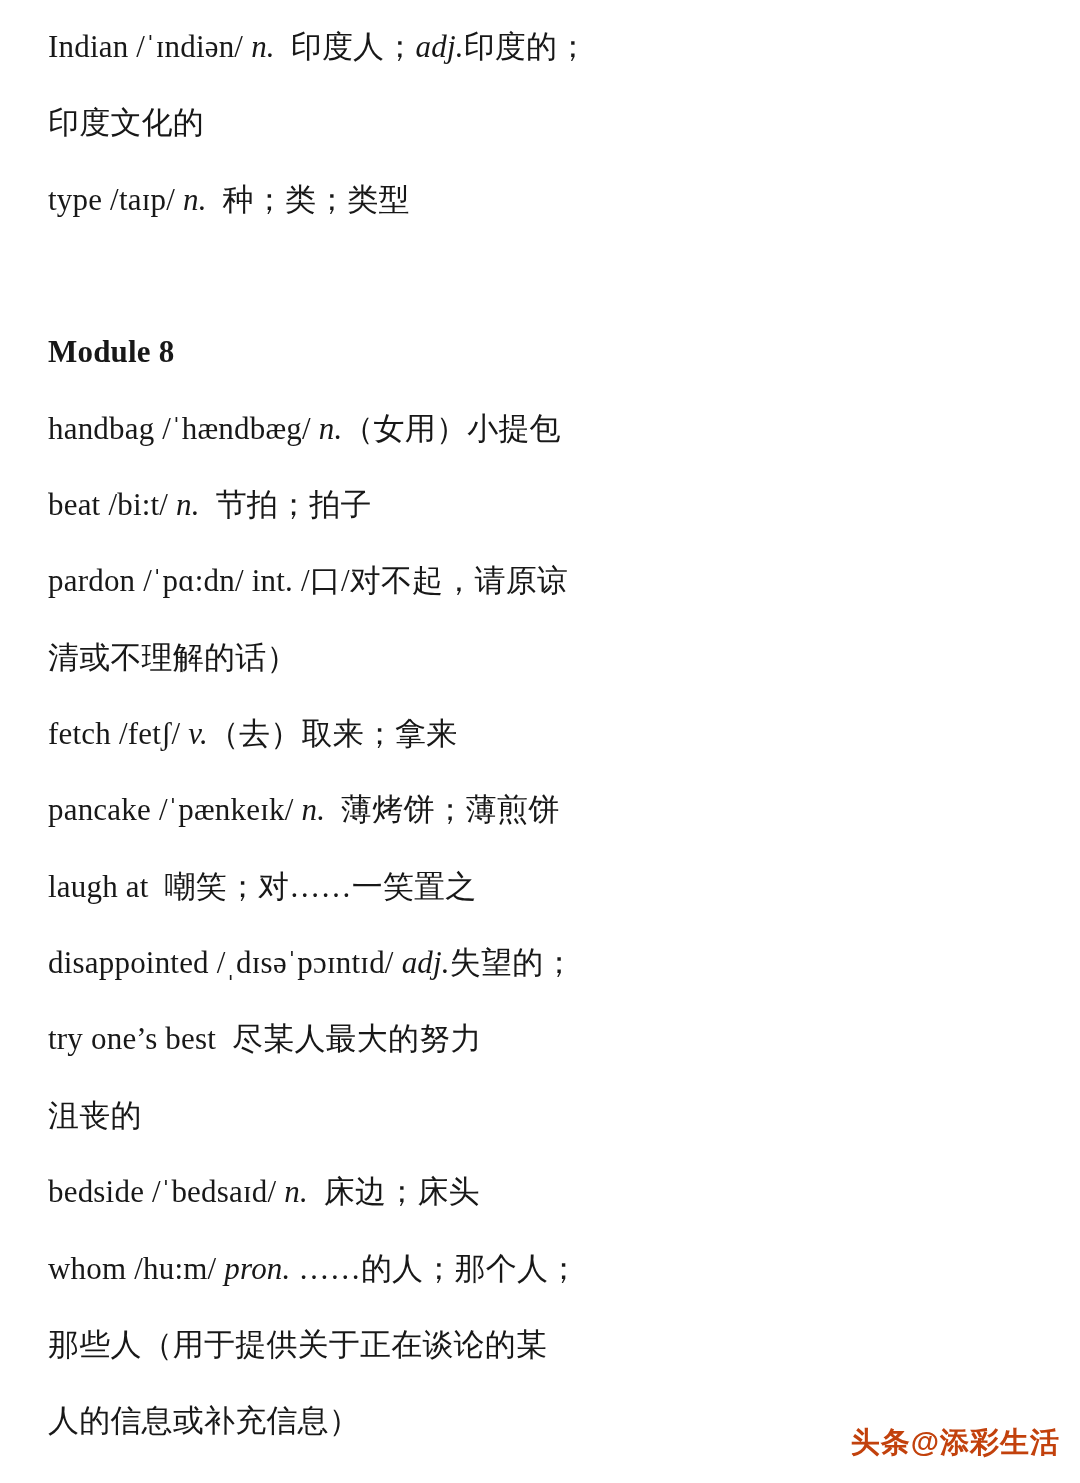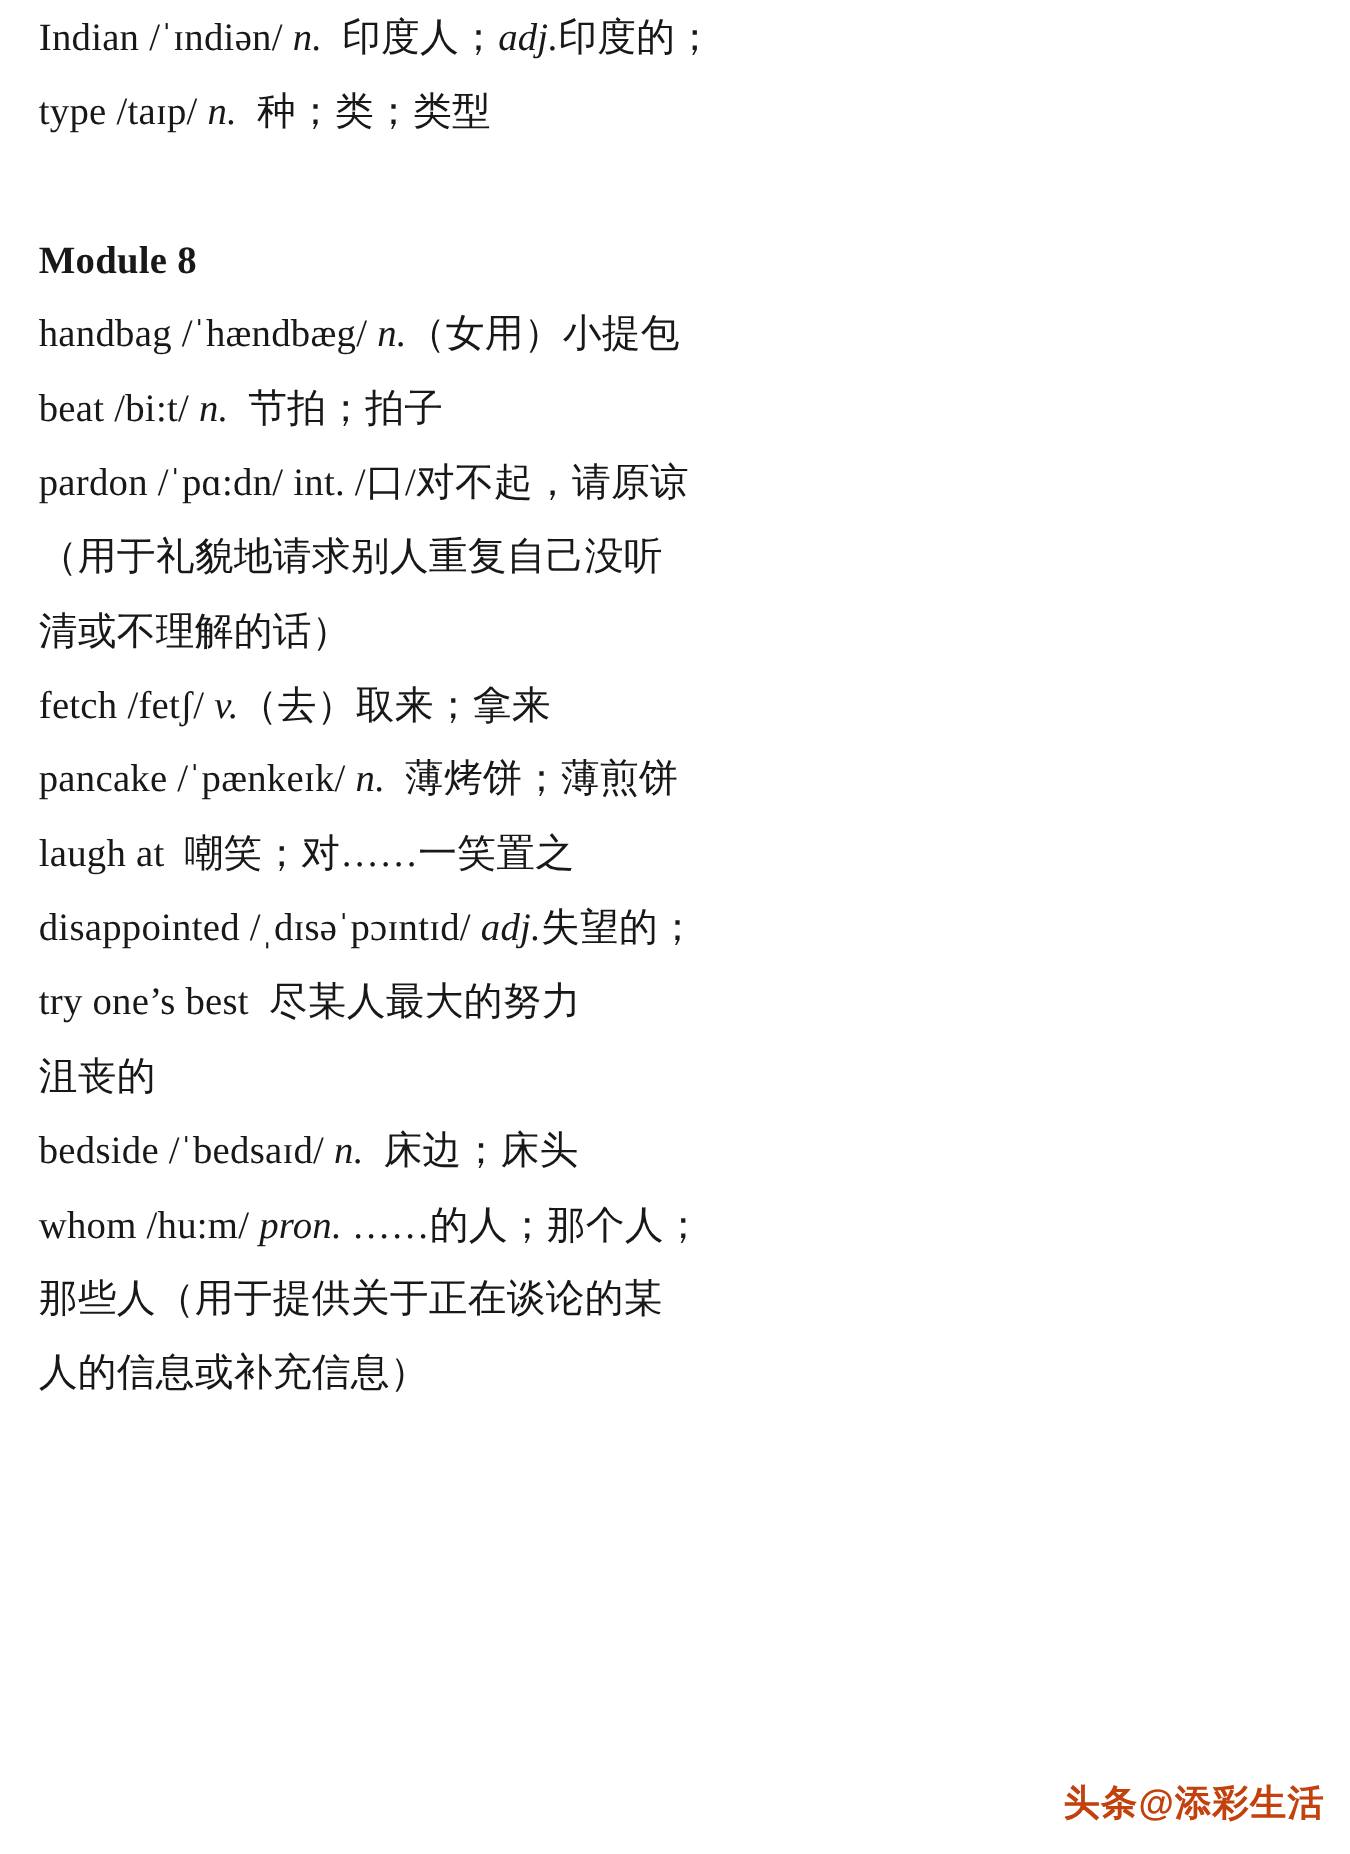--- a/index.html
+++ b/index.html
@@ -16,21 +16,21 @@
     font-family: "Liberation Serif", "DejaVu Serif", serif;
     color: #181818;
   }
   .vocab-list {
     position: absolute;
     top: 0;
     left: 31px;
     right: 10px;
   }
   .line {
-    margin: 0;
+    margin: 17px;
     padding: 0;
     height: 59.35px;
     line-height: 59.35px;
     font-size: 31px;
     white-space: pre;
     letter-spacing: 0.2px;
   }
   .s-en { font-style: normal; }
   .s-pos { font-style: italic; }
   .s-zh { font-style: normal; }
@@ -46,27 +46,27 @@
     letter-spacing: 1px;
     white-space: pre;
   }
 </style>
 </head>
 <body>
 
 <div class="page">
   <div class="vocab-list">
       <p class="line"><span class="s-en">Indian /ˈɪndiən/ </span><span class="s-pos">n.</span><span class="s-zh">  印度人；</span><span class="s-pos">adj.</span><span class="s-zh">印度的；</span></p>
+      <p class="line"><span class="s-zh">印度文化的</span></p>
       <p class="line"><span class="s-en">type /taɪp/ </span><span class="s-pos">n.</span><span class="s-zh">  种；类；类型</span></p>
       <p class="line"></p>
       <p class="line"><span class="s-hd">Module 8</span></p>
       <p class="line"><span class="s-en">handbag /ˈhændbæg/ </span><span class="s-pos">n.</span><span class="s-zh">（女用）小提包</span></p>
       <p class="line"><span class="s-en">beat /bi:t/ </span><span class="s-pos">n.</span><span class="s-zh">  节拍；拍子</span></p>
       <p class="line"><span class="s-en">pardon /ˈpɑ:dn/ int. </span><span class="s-zh">/口/对不起，请原谅</span></p>
-      <p class="line"><span class="s-zh">（用于礼貌地请求别人重复自己没听</span></p>
       <p class="line"><span class="s-zh">清或不理解的话）</span></p>
       <p class="line"><span class="s-en">fetch /fetʃ/ </span><span class="s-pos">v.</span><span class="s-zh">（去）取来；拿来</span></p>
       <p class="line"><span class="s-en">pancake /ˈpænkeɪk/ </span><span class="s-pos">n.</span><span class="s-zh">  薄烤饼；薄煎饼</span></p>
       <p class="line"><span class="s-en">laugh at  </span><span class="s-zh">嘲笑；对……一笑置之</span></p>
       <p class="line"><span class="s-en">disappointed /ˌdɪsəˈpɔɪntɪd/ </span><span class="s-pos">adj.</span><span class="s-zh">失望的；</span></p>
       <p class="line"><span class="s-en">try one’s best  </span><span class="s-zh">尽某人最大的努力</span></p>
       <p class="line"><span class="s-zh">沮丧的</span></p>
       <p class="line"><span class="s-en">bedside /ˈbedsaɪd/ </span><span class="s-pos">n.</span><span class="s-zh">  床边；床头</span></p>
       <p class="line"><span class="s-en">whom /hu:m/ </span><span class="s-pos">pron.</span><span class="s-zh"> ……的人；那个人；</span></p>
       <p class="line"><span class="s-zh">那些人（用于提供关于正在谈论的某</span></p>

